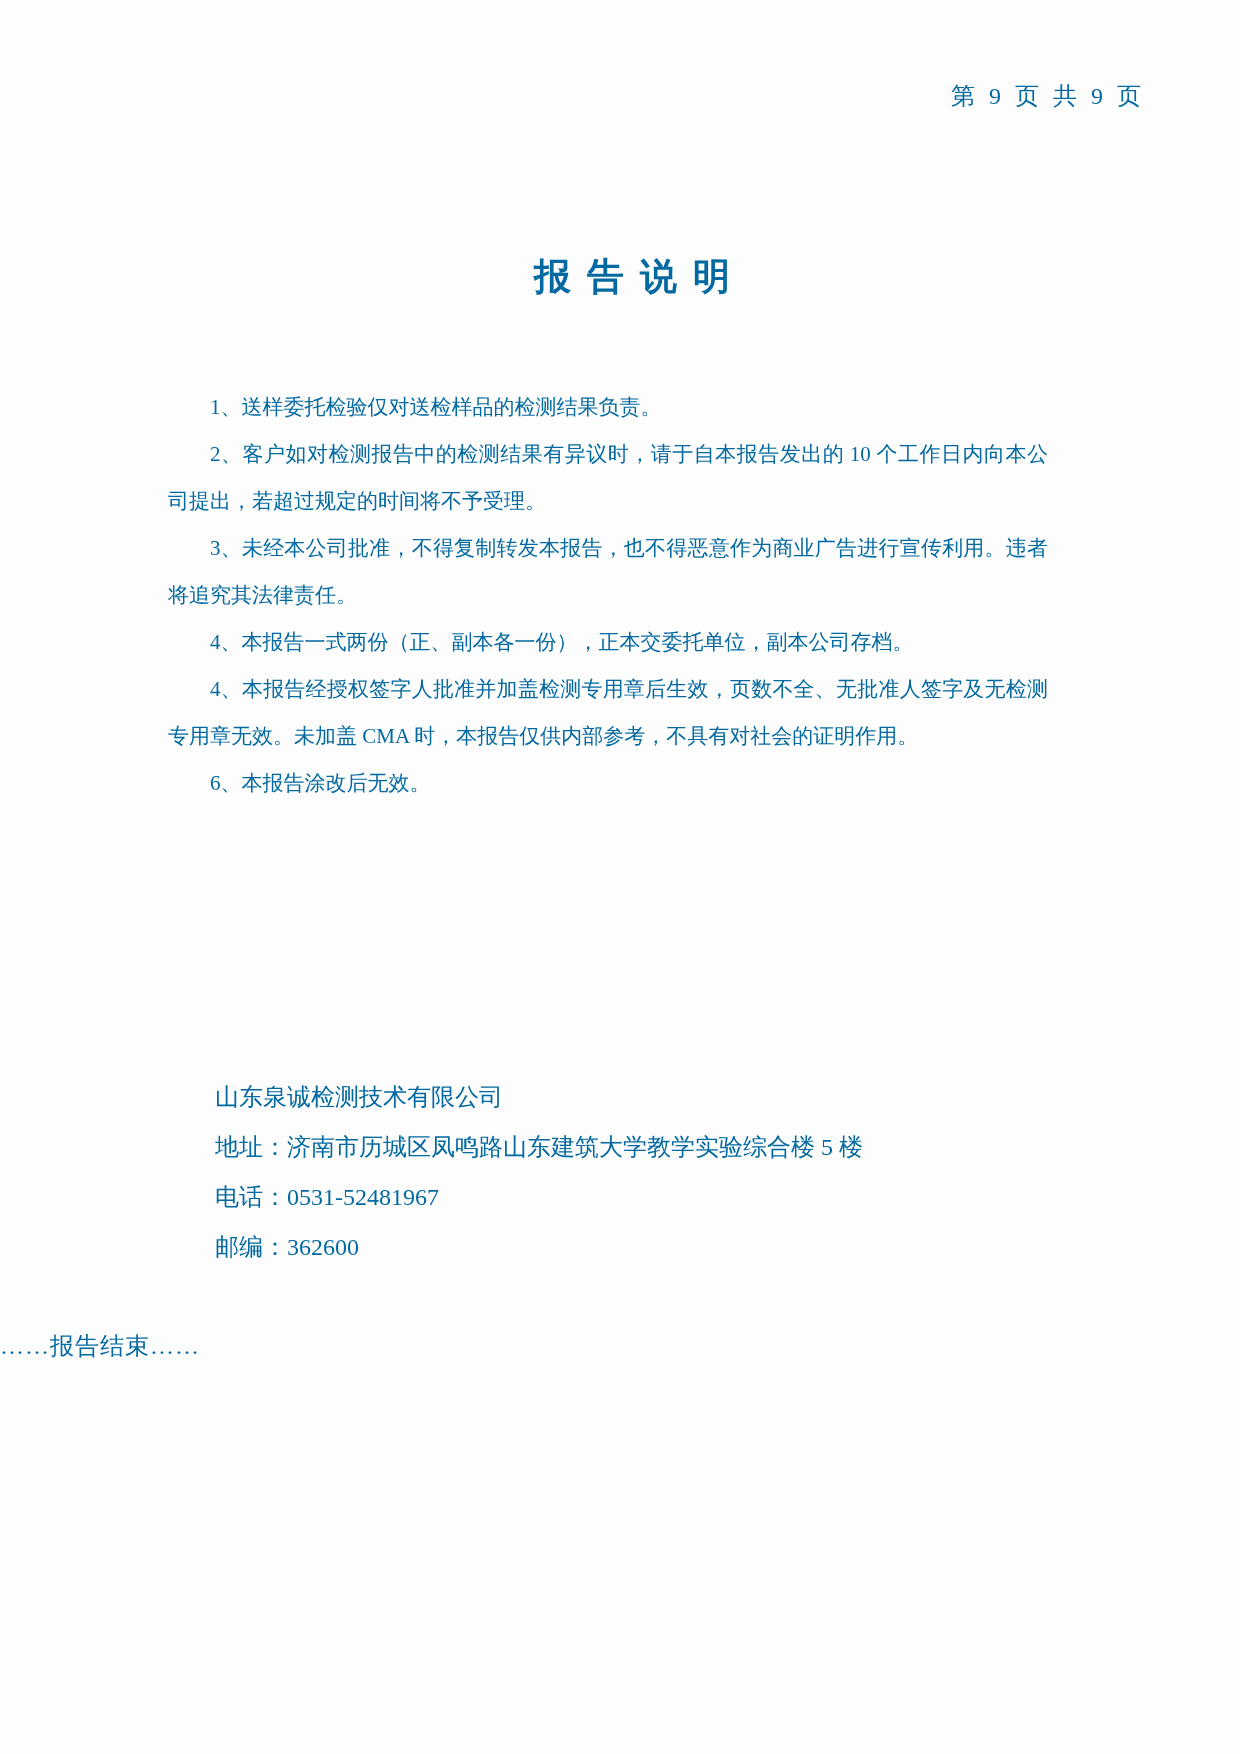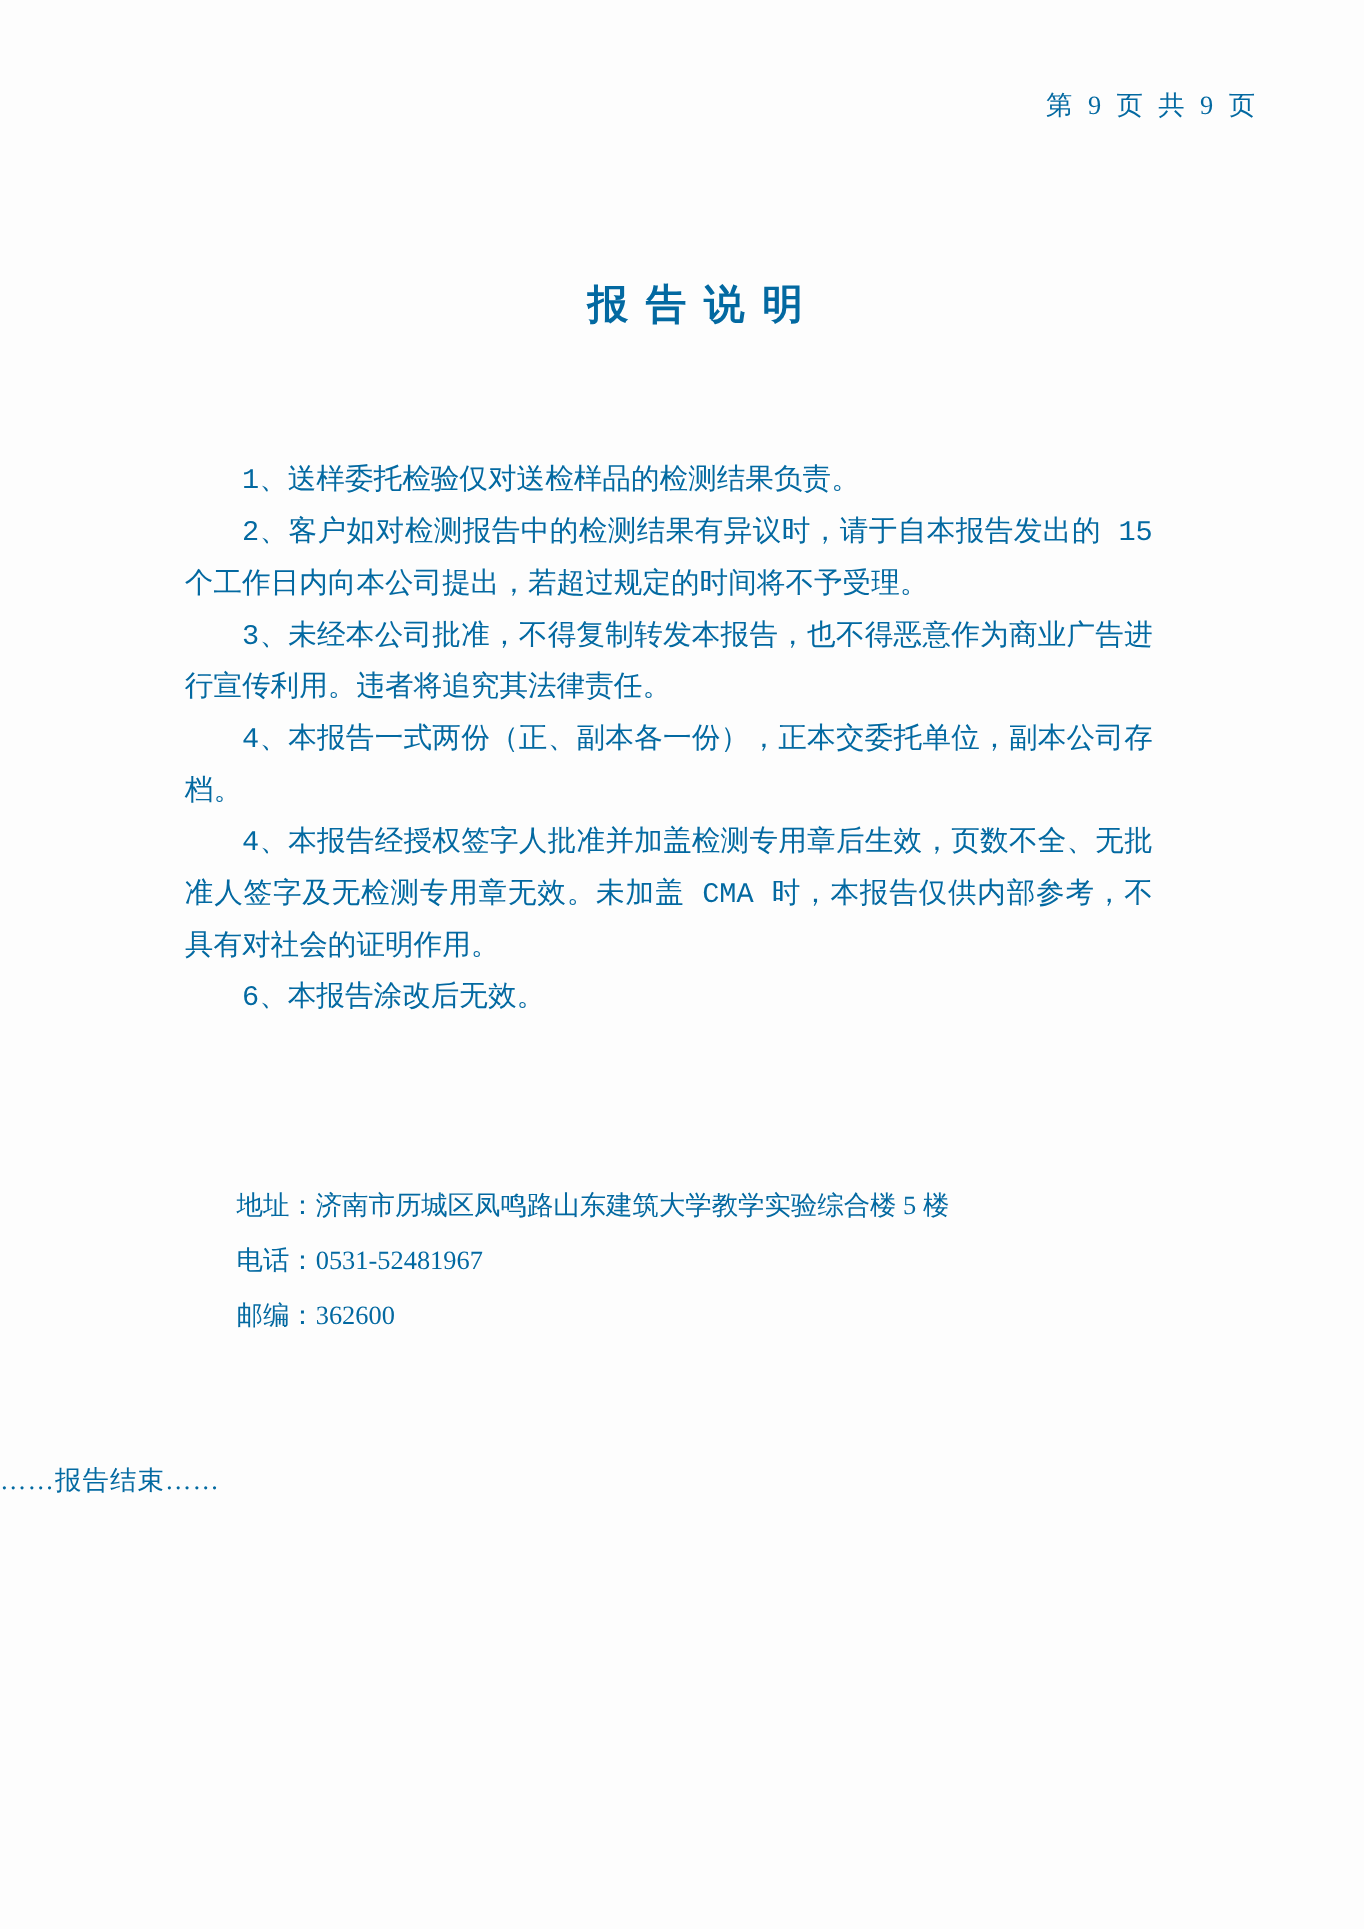--- a/index.html
+++ b/index.html
@@ -33,27 +33,26 @@
     margin: 0;
     text-align: center;
     font-size: 37px;
     font-weight: bold;
     letter-spacing: 16px;
     text-indent: 16px; 
     padding-left: 12px;
   }
   .notes {
     position: absolute;
-    top: 414px;
+    top: 384px;
     left: 168px;
     width: 880px;
-    font-size: 26px;
+    font-size: 21px;
     line-height: 47px;
     text-align: justify;
-    font-family: Liberation Mono, monospace;
   }
   .notes p {
     margin: 0;
     text-indent: 2em;
   }
   .company {
     position: absolute;
     top: 1072px;
     left: 215px;
     font-size: 24px;
@@ -75,28 +74,29 @@
 <body>
 
 <div class="page">
 
   <div class="page-number">第 9 页 共 9 页</div>
 
   <h1 class="title">报告说明</h1>
 
   <div class="notes">
     <p>1、送样委托检验仅对送检样品的检测结果负责。</p>
-    <p>2、客户如对检测报告中的检测结果有异议时，请于自本报告发出的 15 个工作日内向本公司提出，若超过规定的时间将不予受理。</p>
+    <p>2、客户如对检测报告中的检测结果有异议时，请于自本报告发出的 10 个工作日内向本公司提出，若超过规定的时间将不予受理。</p>
     <p>3、未经本公司批准，不得复制转发本报告，也不得恶意作为商业广告进行宣传利用。违者将追究其法律责任。</p>
     <p>4、本报告一式两份（正、副本各一份），正本交委托单位，副本公司存档。</p>
     <p>4、本报告经授权签字人批准并加盖检测专用章后生效，页数不全、无批准人签字及无检测专用章无效。未加盖 CMA 时，本报告仅供内部参考，不具有对社会的证明作用。</p>
     <p>6、本报告涂改后无效。</p>
   </div>
 
   <div class="company">
+    <p>山东泉诚检测技术有限公司</p>
     <p>地址：济南市历城区凤鸣路山东建筑大学教学实验综合楼 5 楼</p>
     <p>电话：0531-52481967</p>
     <p>邮编：362600</p>
   </div>
 
   <div class="end-marker">……报告结束……</div>
 
 </div>
 
 </body></html>

